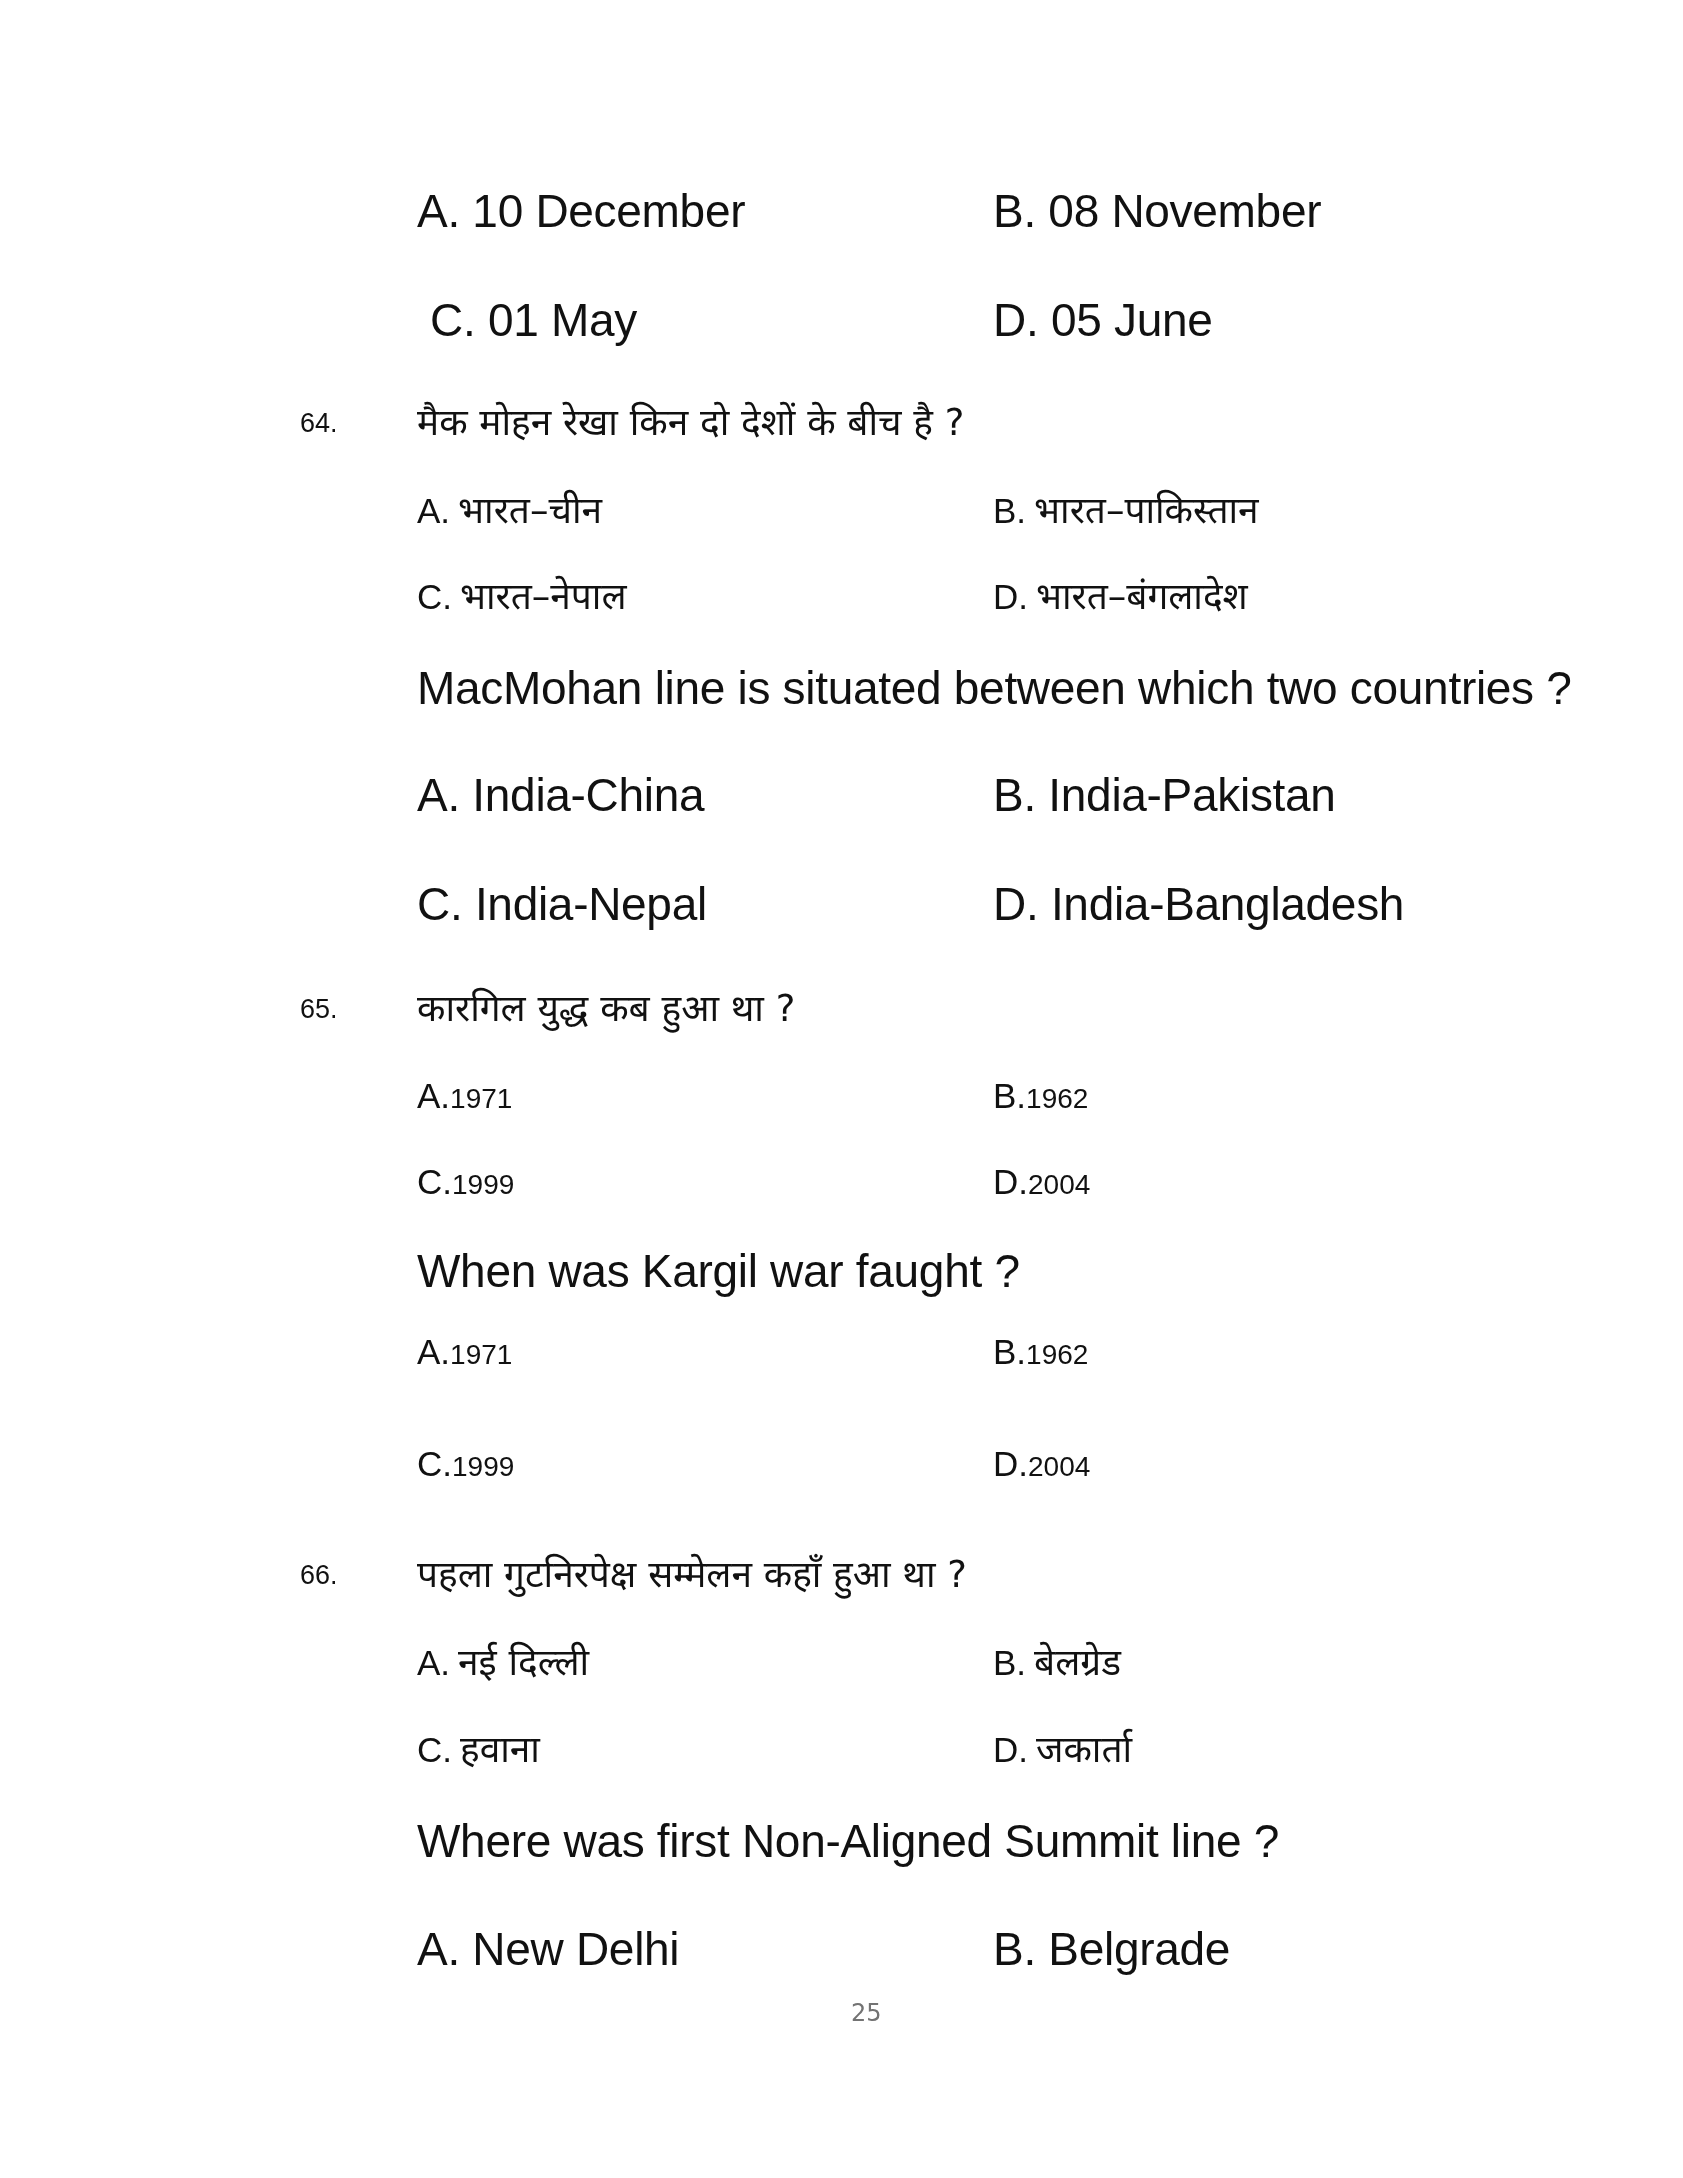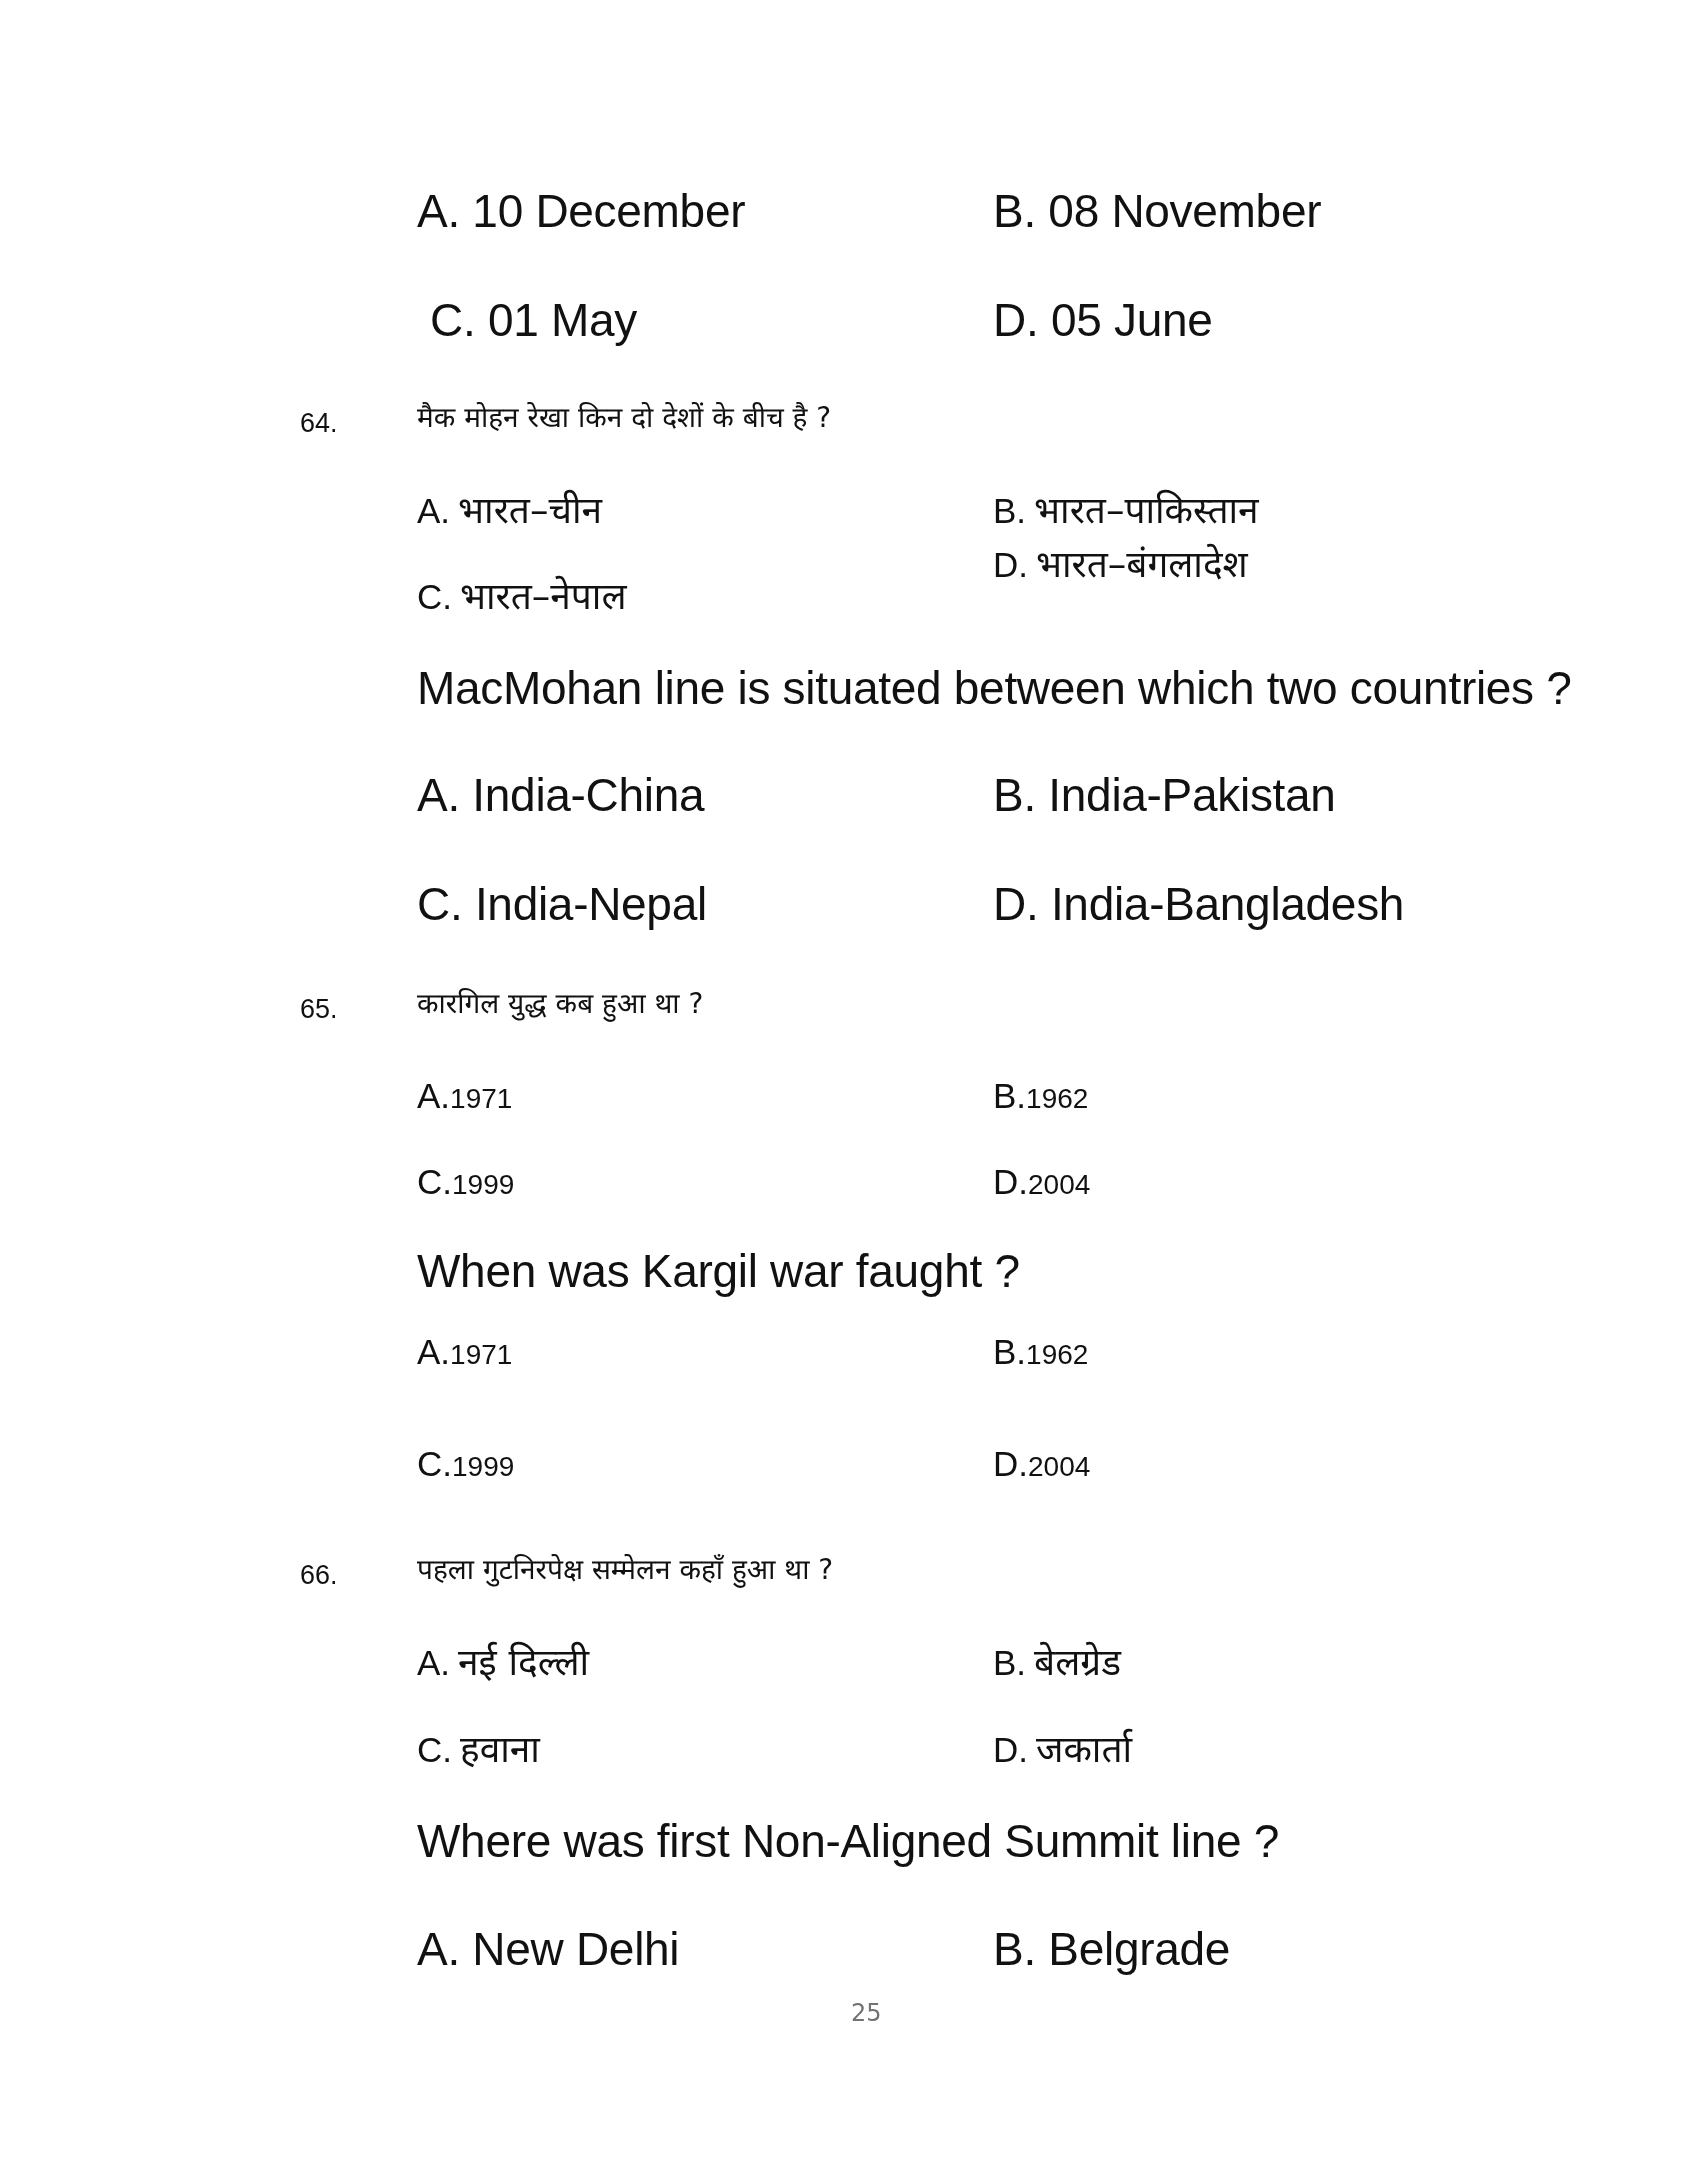--- a/index.html
+++ b/index.html
@@ -1,20 +1,20 @@
 <!DOCTYPE html>
 <html><head>
 <meta charset="utf-8">
 <style>
   html, body { margin:0; padding:0; background:#ffffff; }
   body { width:1683px; height:2178px; position:relative; overflow:hidden;
          font-family:"Liberation Sans", "DejaVu Sans", sans-serif; color:#111111; }
   .line { position:absolute; white-space:nowrap; line-height:1; }
   .en { font-size:46px; letter-spacing:-0.3px; }
-  .hi { font-family:"DejaVu Sans", sans-serif; font-size:28px; }
+  .hi { font-family:"DejaVu Sans", sans-serif; font-size:37px; }
   .qnum { font-size:27px; }
   .opt-letter { font-size:35px; }
   .opt-small { font-size:28px; }
   .opt-hi { font-family:"DejaVu Sans", sans-serif; font-size:37px; margin-left:8px; }
   .pagenum { font-family:"DejaVu Sans", sans-serif; font-size:24px; color:#737373; }
 </style>
 </head>
 <body>
 
 <div class="line en" style="left:417px; top:188px;">A. 10 December</div>
@@ -27,21 +27,21 @@
 
 <div class="line" style="left:417px; top:492px;">
   <span class="opt-letter">A.</span><span class="opt-hi">भारत–चीन</span>
 </div>
 <div class="line" style="left:993px; top:492px;">
   <span class="opt-letter">B.</span><span class="opt-hi">भारत–पाकिस्तान</span>
 </div>
 <div class="line" style="left:417px; top:578px;">
   <span class="opt-letter">C.</span><span class="opt-hi">भारत–नेपाल</span>
 </div>
-<div class="line" style="left:993px; top:546px;text-align:right;">
+<div class="line" style="left:993px; top:578px;text-align:right;">
   <span class="opt-letter">D.</span><span class="opt-hi">भारत–बंगलादेश</span>
 </div>
 
 <div class="line en" style="left:417px; top:665px;">MacMohan line is situated between which two countries ?</div>
 <div class="line en" style="left:417px; top:772px;">A. India-China</div>
 <div class="line en" style="left:993px; top:772px;">B. India-Pakistan</div>
 <div class="line en" style="left:417px; top:881px;">C. India-Nepal</div>
 <div class="line en" style="left:993px; top:881px;">D. India-Bangladesh</div>
 
 <div class="line qnum" style="left:300px; top:996px;">65.</div>

